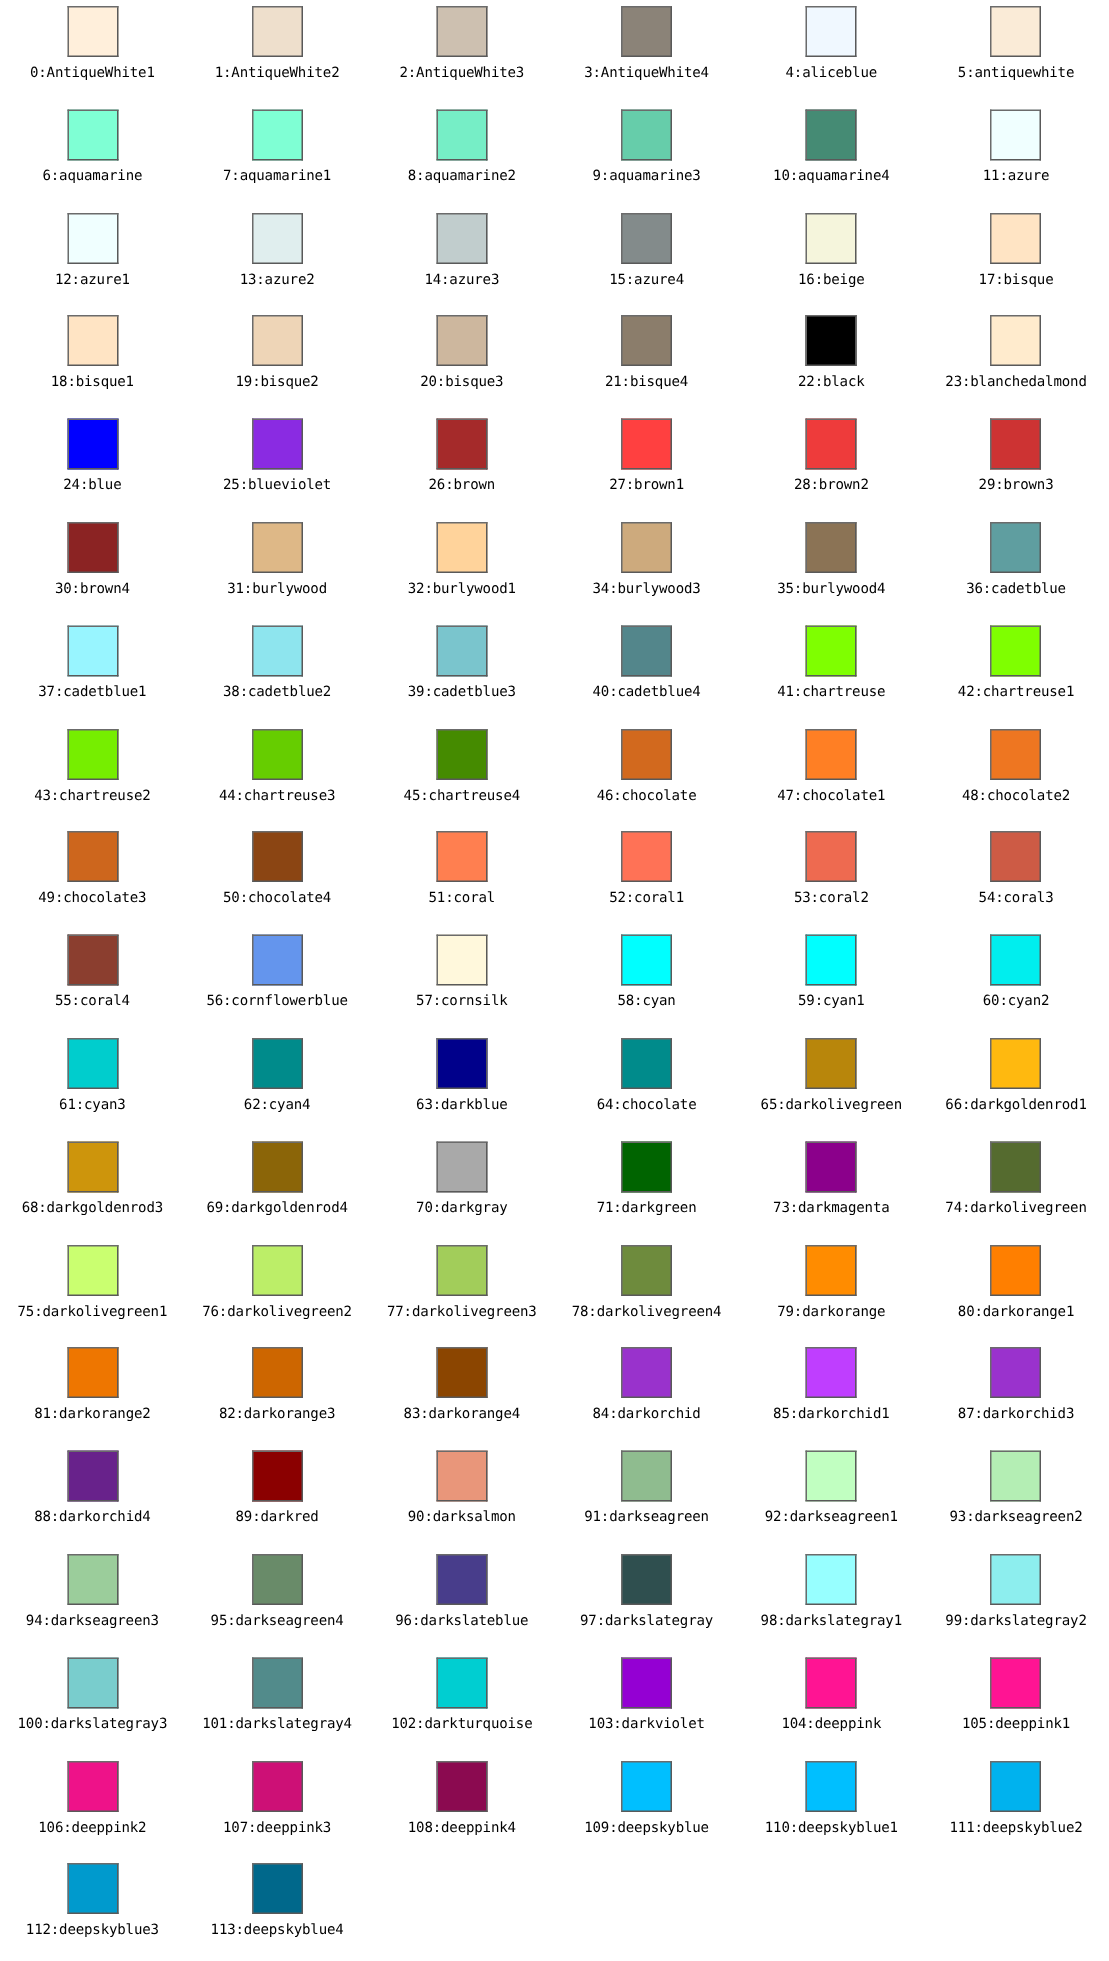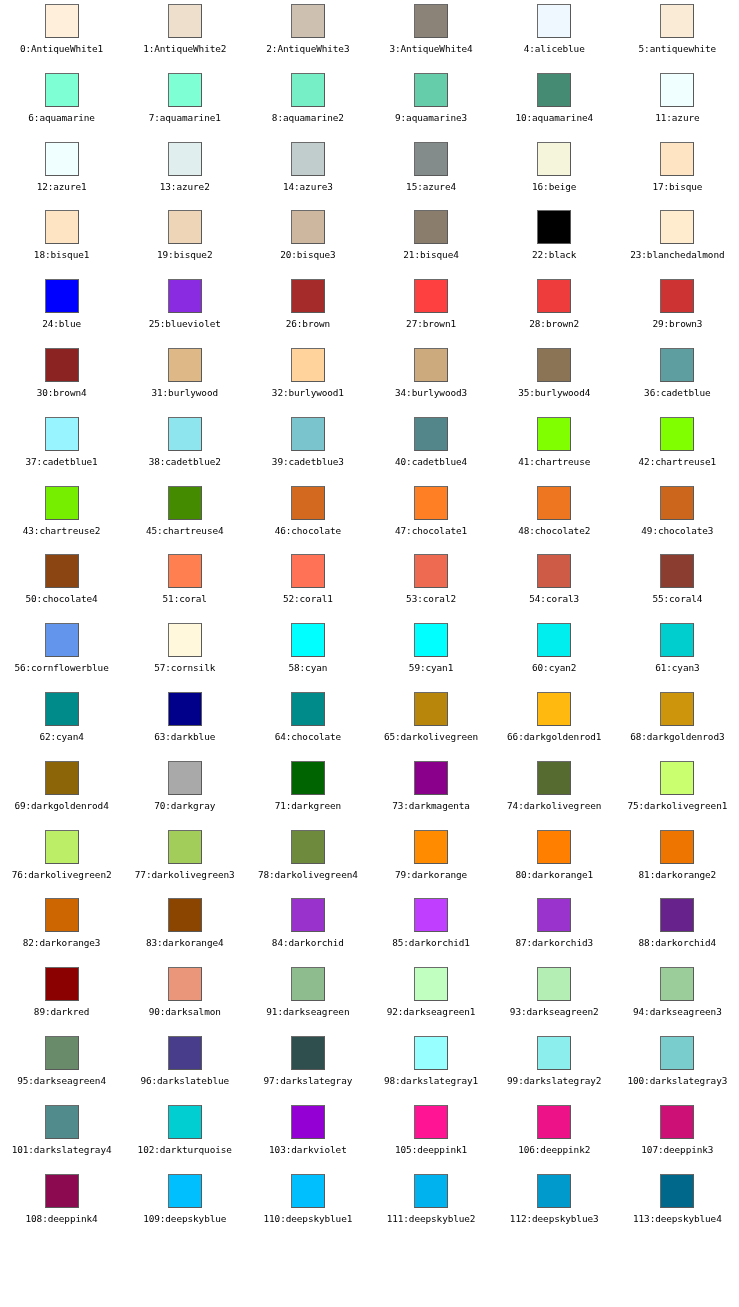--- a/index.html
+++ b/index.html
@@ -221,20 +221,24 @@
     </div>
     <div class="swatch-cell">
       <div class="swatch-chip" style="background-color: rgb(127, 255, 0);"></div>
       <div class="swatch-label">42:chartreuse1</div>
     </div>
     <div class="swatch-cell">
       <div class="swatch-chip" style="background-color: rgb(118, 238, 0);"></div>
       <div class="swatch-label">43:chartreuse2</div>
     </div>
     <div class="swatch-cell">
+      <div class="swatch-chip" style="background-color: rgb(102, 205, 0);"></div>
+      <div class="swatch-label">44:chartreuse3</div>
+    </div>
+    <div class="swatch-cell">
       <div class="swatch-chip" style="background-color: rgb(69, 139, 0);"></div>
       <div class="swatch-label">45:chartreuse4</div>
     </div>
     <div class="swatch-cell">
       <div class="swatch-chip" style="background-color: rgb(210, 105, 30);"></div>
       <div class="swatch-label">46:chocolate</div>
     </div>
     <div class="swatch-cell">
       <div class="swatch-chip" style="background-color: rgb(255, 127, 36);"></div>
       <div class="swatch-label">47:chocolate1</div>
@@ -443,20 +447,24 @@
       <div class="swatch-chip" style="background-color: rgb(82, 139, 139);"></div>
       <div class="swatch-label">101:darkslategray4</div>
     </div>
     <div class="swatch-cell">
       <div class="swatch-chip" style="background-color: rgb(0, 206, 209);"></div>
       <div class="swatch-label">102:darkturquoise</div>
     </div>
     <div class="swatch-cell">
       <div class="swatch-chip" style="background-color: rgb(148, 0, 211);"></div>
       <div class="swatch-label">103:darkviolet</div>
+    </div>
+    <div class="swatch-cell">
+      <div class="swatch-chip" style="background-color: rgb(255, 20, 147);"></div>
+      <div class="swatch-label">104:deeppink</div>
     </div>
     <div class="swatch-cell">
       <div class="swatch-chip" style="background-color: rgb(255, 20, 147);"></div>
       <div class="swatch-label">105:deeppink1</div>
     </div>
     <div class="swatch-cell">
       <div class="swatch-chip" style="background-color: rgb(238, 18, 137);"></div>
       <div class="swatch-label">106:deeppink2</div>
     </div>
     <div class="swatch-cell">

